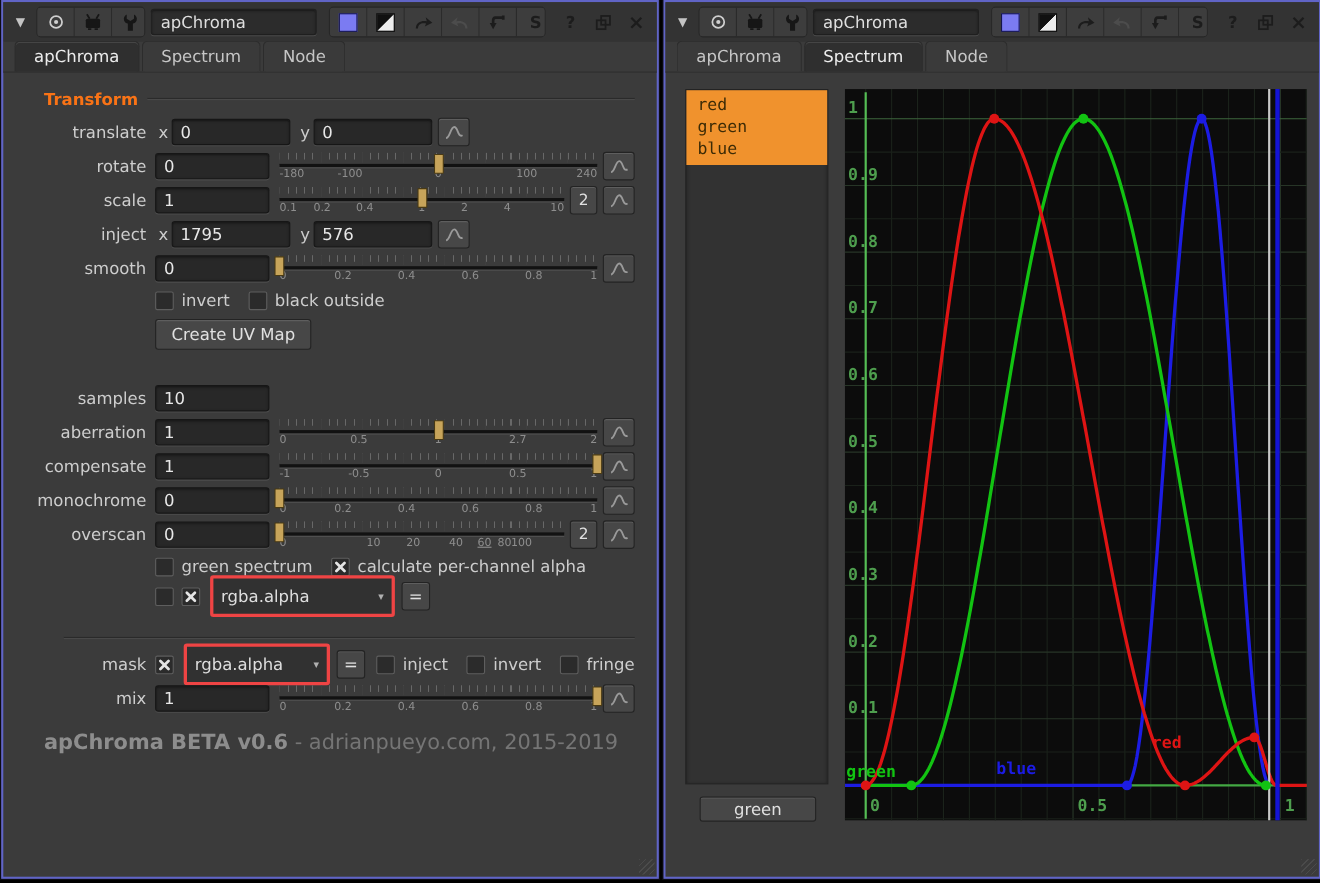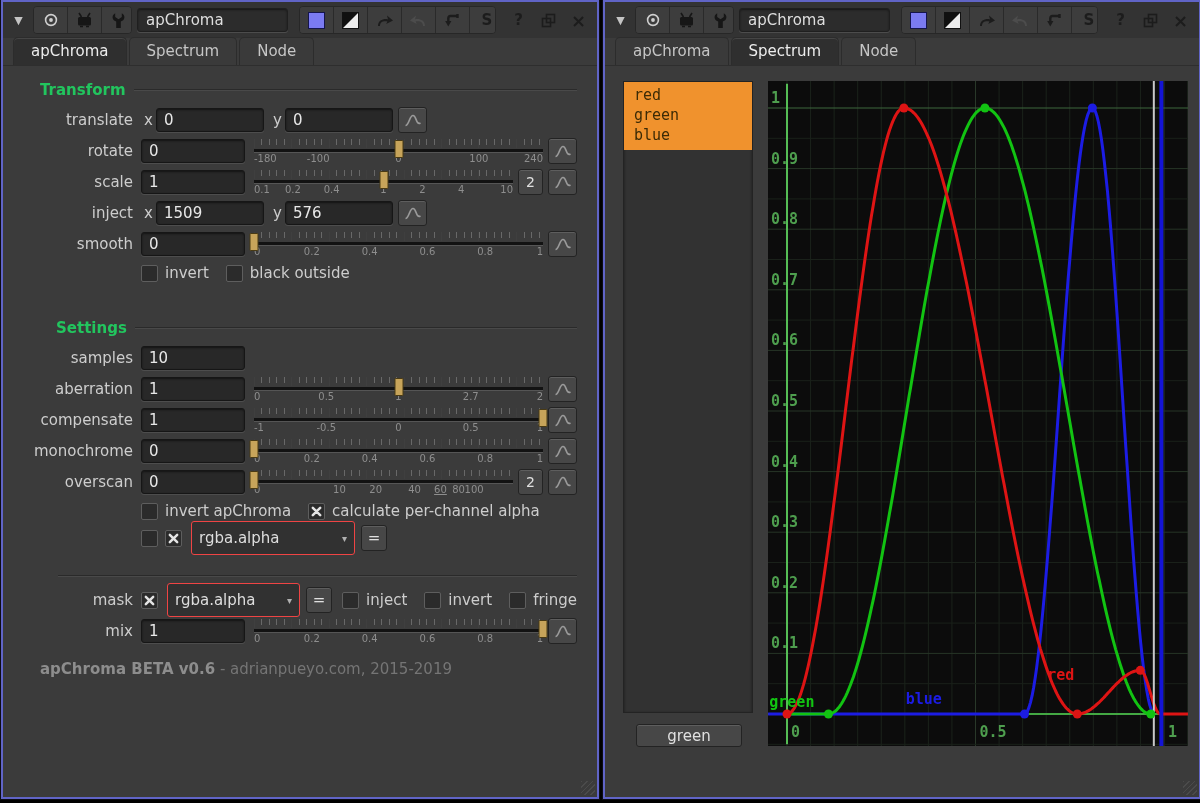--- a/index.html
+++ b/index.html
@@ -34,21 +34,21 @@
   .content{position:relative;height:730px;}
   .form{padding-top:12px;}
   .row{display:flex;align-items:center;height:26px;margin:0 20px 5px 0;}
   .lbl{width:130px;text-align:right;padding-right:8px;color:#cdcdcd;flex:none;font-size:15px;}
   .axis-lbl{width:15px;color:#cdcdcd;text-align:center;flex:none;font-size:15px;}
   .fld{height:22px;background:#282828;border:1px solid #161616;border-radius:3px;
     box-shadow:0 1px 0 #4d4d4d,inset 0 1px 2px #141414;color:#e8e8e8;font-size:15px;
     display:flex;align-items:center;padding:0 7px;}
   .fld.w100{width:88px;flex:none;} .fld.w104{width:92px;flex:none;}
   .grouprow{display:flex;align-items:center;height:20px;margin:2px 20px 7px 0;}
-  .grouplbl{font-weight:bold;color:#22c55e;font-size:15px;padding-right:8px;}
+  .grouplbl{font-weight:bold;color:#f97316;font-size:15px;padding-right:8px;}
   .groupline{flex:1;height:0;border-top:1px solid #2a2a2a;border-bottom:1px solid #494949;}
   .g-indent1{margin-left:37px;} .g-indent2{margin-left:53px;}
   .btn{background:#474747;border:1px solid #232323;box-shadow:inset 0 1px 0 #5e5e5e;
     border-radius:3px;color:#e0e0e0;display:flex;align-items:center;justify-content:center;
     font-size:15px;}
   .animbtn{width:27px;height:24px;margin-left:5px;flex:none;}
   .sq2{width:23px;height:24px;margin-left:5px;flex:none;font-size:14px;}
   .eqbtn{width:24px;height:24px;margin-left:6px;flex:none;}
   .pushbtn{height:26px;padding:0 14px;}
   .slider{position:relative;flex:1;height:26px;margin-left:9px;}
@@ -59,26 +59,26 @@
   .groove{position:absolute;left:0;right:0;top:11px;height:3px;background:#121212;
     box-shadow:0 1px 0 #555;}
   .shandle{position:absolute;top:2px;width:7px;height:16px;background:#c7a45a;
     border:1px solid #493a14;border-radius:1px;transform:translateX(-50%);}
   .slbl{position:absolute;top:15px;font-size:10px;color:#8e8e8e;transform:translateX(-50%);
     white-space:nowrap;}
   .cb{width:15px;height:15px;background:#2b2b2b;border:1px solid #5e5e5e;border-radius:2px;
     flex:none;margin-right:7px;display:flex;align-items:center;justify-content:center;}
   .cb svg{width:11px;height:11px;}
   .cblabel{color:#cdcdcd;margin-right:17px;font-size:15px;}
-  .dd{height:24px;background:#313131;border:1px solid #ef4444;border-radius:3px;color:#dedede;
+  .dd{height:24px;background:#313131;border:3px solid #ef4444;border-radius:3px;color:#dedede;
     display:flex;align-items:center;padding:4px 7px;font-size:15px;}
   .dd .arrow{margin-left:auto;color:#b0b0b0;font-size:10px;padding-left:12px;}
   .divider{height:0;border-top:1px solid #2a2a2a;border-bottom:1px solid #494949;
     margin:24px 20px 10px 55px;}
-  .footer{margin:16px 0 0 37px;font-size:15px;}
+  .footer{margin:16px 0 0 37px;font-size:19px;}
   .footer .ver{font-weight:bold;color:#8d8d8d;} .footer .credit{color:#757575;}
   
   .curvelist{position:absolute;left:18px;top:15px;width:128px;height:630px;background:#323232;
     border:1px solid #232323;box-shadow:inset 0 1px 3px #1c1c1c;}
   .sel-block{background:#f0922d;padding:3px 0 5px 0;}
   .curveitem{padding:1px 10px;color:#3c2b06;font-family:"DejaVu Sans Mono",monospace;
     font-size:15px;}
   .resetbtn{position:absolute;left:31px;top:658px;width:104px;height:21px;}
   .graphwrap{position:absolute;left:163px;top:15px;width:420px;height:665px;}
   .grip{position:absolute;right:2px;bottom:2px;width:14px;height:14px;opacity:.5;
@@ -215,21 +215,21 @@
       <div class="btn animbtn">
           <svg width="18" height="13" viewBox="0 0 18 13">
             <path d="M1.5 11.5 C5 11.5 5.5 1.5 9 1.5 C12.5 1.5 12 11.5 16.5 9" fill="none" stroke="#9a9a9a" stroke-width="1.7"></path>
           </svg>
         </div>
     </div>
 
     <div class="row">
       <span class="lbl">inject</span>
       <span class="axis-lbl">x</span>
-      <div class="fld w104">1509</div>
+      <div class="fld w104">1795</div>
       <span class="axis-lbl" style="margin-left:6px">y</span>
       <div class="fld w104">576</div>
       <div class="btn animbtn">
           <svg width="18" height="13" viewBox="0 0 18 13">
             <path d="M1.5 11.5 C5 11.5 5.5 1.5 9 1.5 C12.5 1.5 12 11.5 16.5 9" fill="none" stroke="#9a9a9a" stroke-width="1.7"></path>
           </svg>
         </div>
     </div>
 
     <div class="row">
@@ -253,27 +253,26 @@
         </div>
     </div>
 
     <div class="row" style="height:22px;margin-left:138px;margin-bottom:6px;">
       <span class="cb"></span>
       <span class="cblabel">invert</span>
       <span class="cb"></span>
       <span class="cblabel">black outside</span>
     </div>
 
+    <div class="row" style="height:28px;margin-left:138px;">
+      <div class="btn pushbtn">Create UV Map</div>
+    </div>
 
     <div style="height:26px"></div>
 
-    <div class="grouprow g-indent2">
-      <span class="grouplbl">Settings</span>
-      <div class="groupline"></div>
-    </div>
 
     <div class="row">
       <span class="lbl">samples</span>
       <div class="fld w100">10</div>
     </div>
 
     <div class="row">
       <span class="lbl">aberration</span>
       <div class="fld w100">1</div>
       <div class="slider">
@@ -352,21 +351,21 @@
       <div class="btn sq2">2</div>
       <div class="btn animbtn">
           <svg width="18" height="13" viewBox="0 0 18 13">
             <path d="M1.5 11.5 C5 11.5 5.5 1.5 9 1.5 C12.5 1.5 12 11.5 16.5 9" fill="none" stroke="#9a9a9a" stroke-width="1.7"></path>
           </svg>
         </div>
     </div>
 
     <div class="row" style="height:22px;margin-left:138px;margin-bottom:3px;">
       <span class="cb"></span>
-      <span class="cblabel">invert apChroma</span>
+      <span class="cblabel">green spectrum</span>
       <span class="cb">
           <svg viewBox="0 0 12 12">
             <path d="M2 2 L10 10 M10 2 L2 10" stroke="#e4e4e4" stroke-width="2.7" stroke-linecap="round" fill="none"></path>
           </svg>
         </span>
       <span class="cblabel">calculate per-channel alpha</span>
     </div>
 
     <div class="row" style="margin-left:138px;">
       <span class="cb"></span>

